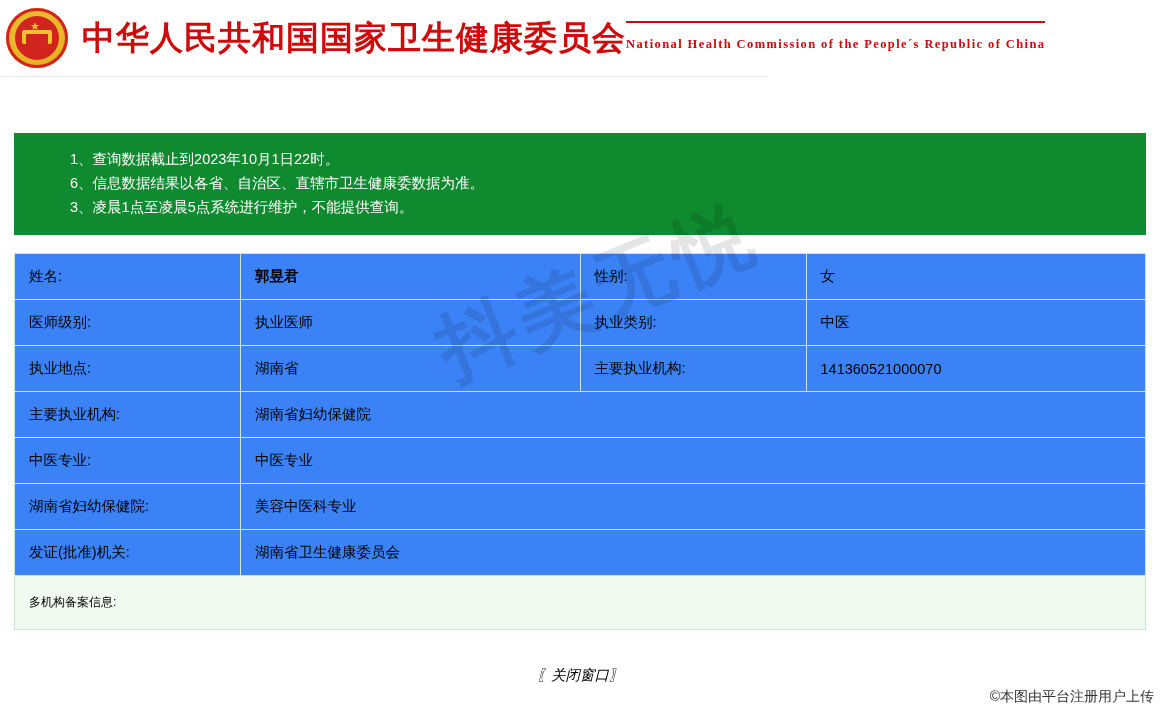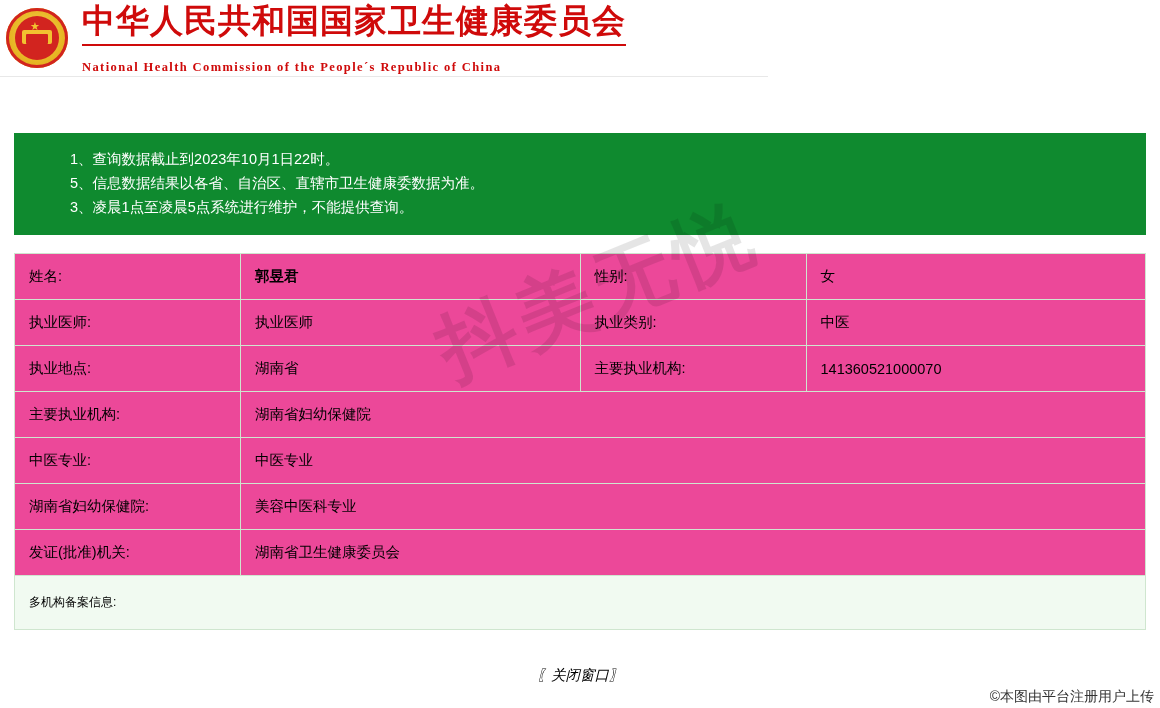--- a/index.html
+++ b/index.html
@@ -66,21 +66,20 @@
   .emblem .star {
     position: absolute;
     left: 28px; top: 19px;
     color: #f2c230;
     font-size: 11px;
     line-height: 11px;
   }
   .header-titles {
     margin-left: 8px;
     display: flex;
-    flex-direction: column;
     justify-content: center;
   }
   .title-cn {
     font-family: "DejaVu Sans", sans-serif;
     font-size: 33px;
     font-weight: bold;
     color: #cf0a0a;
     letter-spacing: 1px;
     line-height: 40px;
     white-space: nowrap;
@@ -111,21 +110,21 @@
   .notice div {
     white-space: nowrap;
   }
 
   
   .info-table {
     margin: 18px 14px 0 14px;
     width: 1132px;
     border-collapse: collapse;
     table-layout: fixed;
-    background: #ec4899;
+    background: #3b82f6;
     position: relative;
     z-index: 2;
   }
   .info-table td {
     border: 1px solid #cfe6cf;
     height: 46px;
     font-size: 14.5px;
     padding: 0 14px;
     vertical-align: middle;
     box-sizing: border-box;
@@ -196,34 +195,34 @@
     <div class="gate"></div>
   </div>
   <div class="header-titles">
     <div class="title-cn">中华人民共和国国家卫生健康委员会</div>
     <div class="title-en">National Health Commission of the People´s Republic of China</div>
   </div>
 </div>
 
 <div class="notice">
   <div>1、查询数据截止到2023年10月1日22时。</div>
-  <div>5、信息数据结果以各省、自治区、直辖市卫生健康委数据为准。</div>
+  <div>6、信息数据结果以各省、自治区、直辖市卫生健康委数据为准。</div>
   <div>3、凌晨1点至凌晨5点系统进行维护，不能提供查询。</div>
 </div>
 
 <table class="info-table">
   <tbody>
     <tr>
       <td class="lbl">姓名:</td>
       <td class="val val-name">郭昱君</td>
       <td class="col-3">性别:</td>
       <td class="col-4">女</td>
     </tr>
     <tr>
-      <td class="lbl">执业医师:</td>
+      <td class="lbl">医师级别:</td>
       <td class="val">执业医师</td>
       <td class="col-3">执业类别:</td>
       <td class="col-4">中医</td>
     </tr>
     <tr>
       <td class="lbl">执业地点:</td>
       <td class="val">湖南省</td>
       <td class="col-3">主要执业机构:</td>
       <td class="col-4">141360521000070</td>
     </tr>

